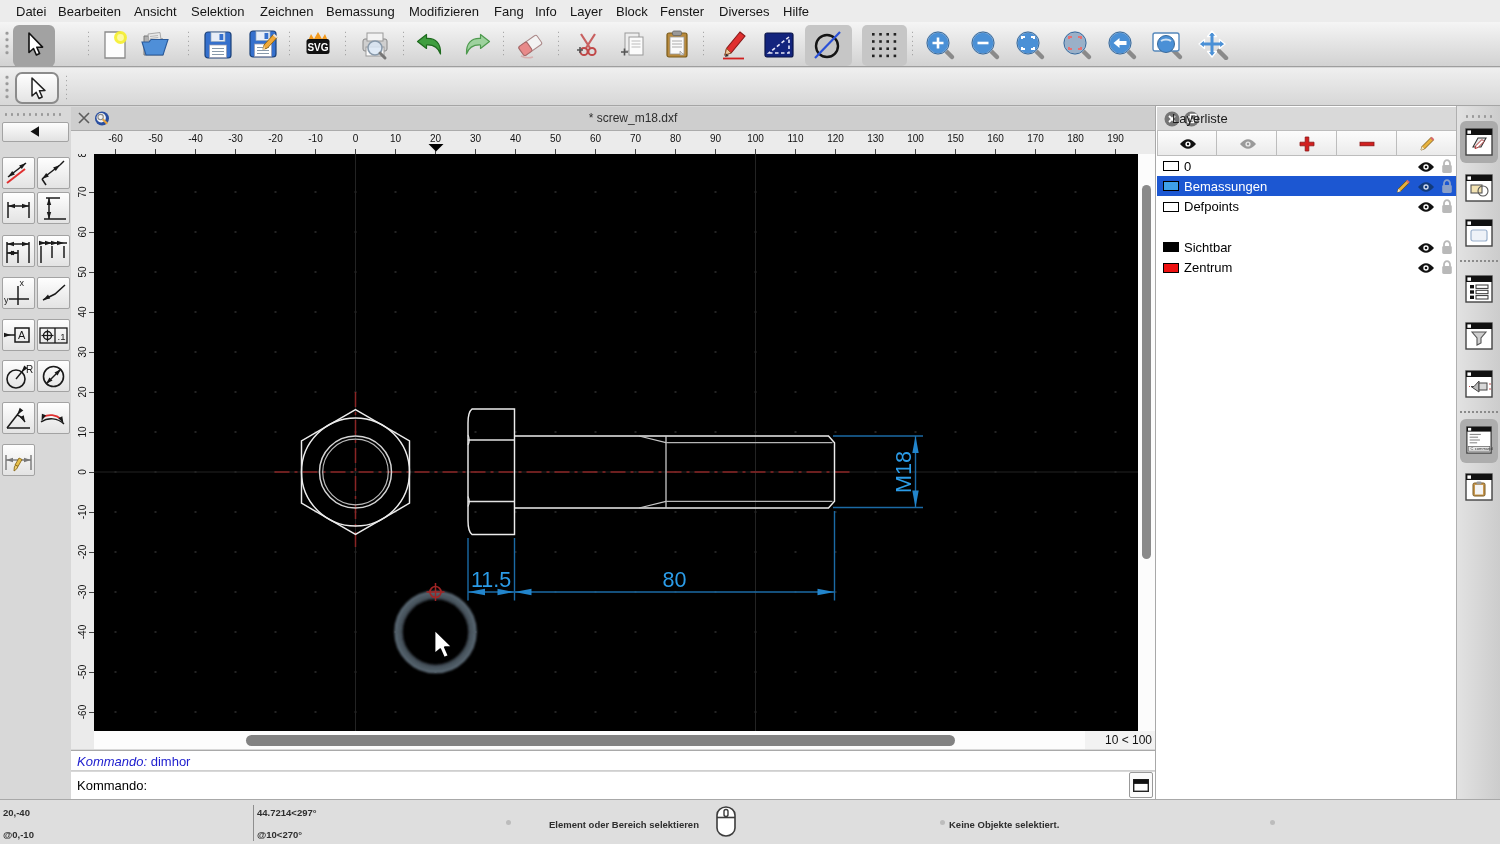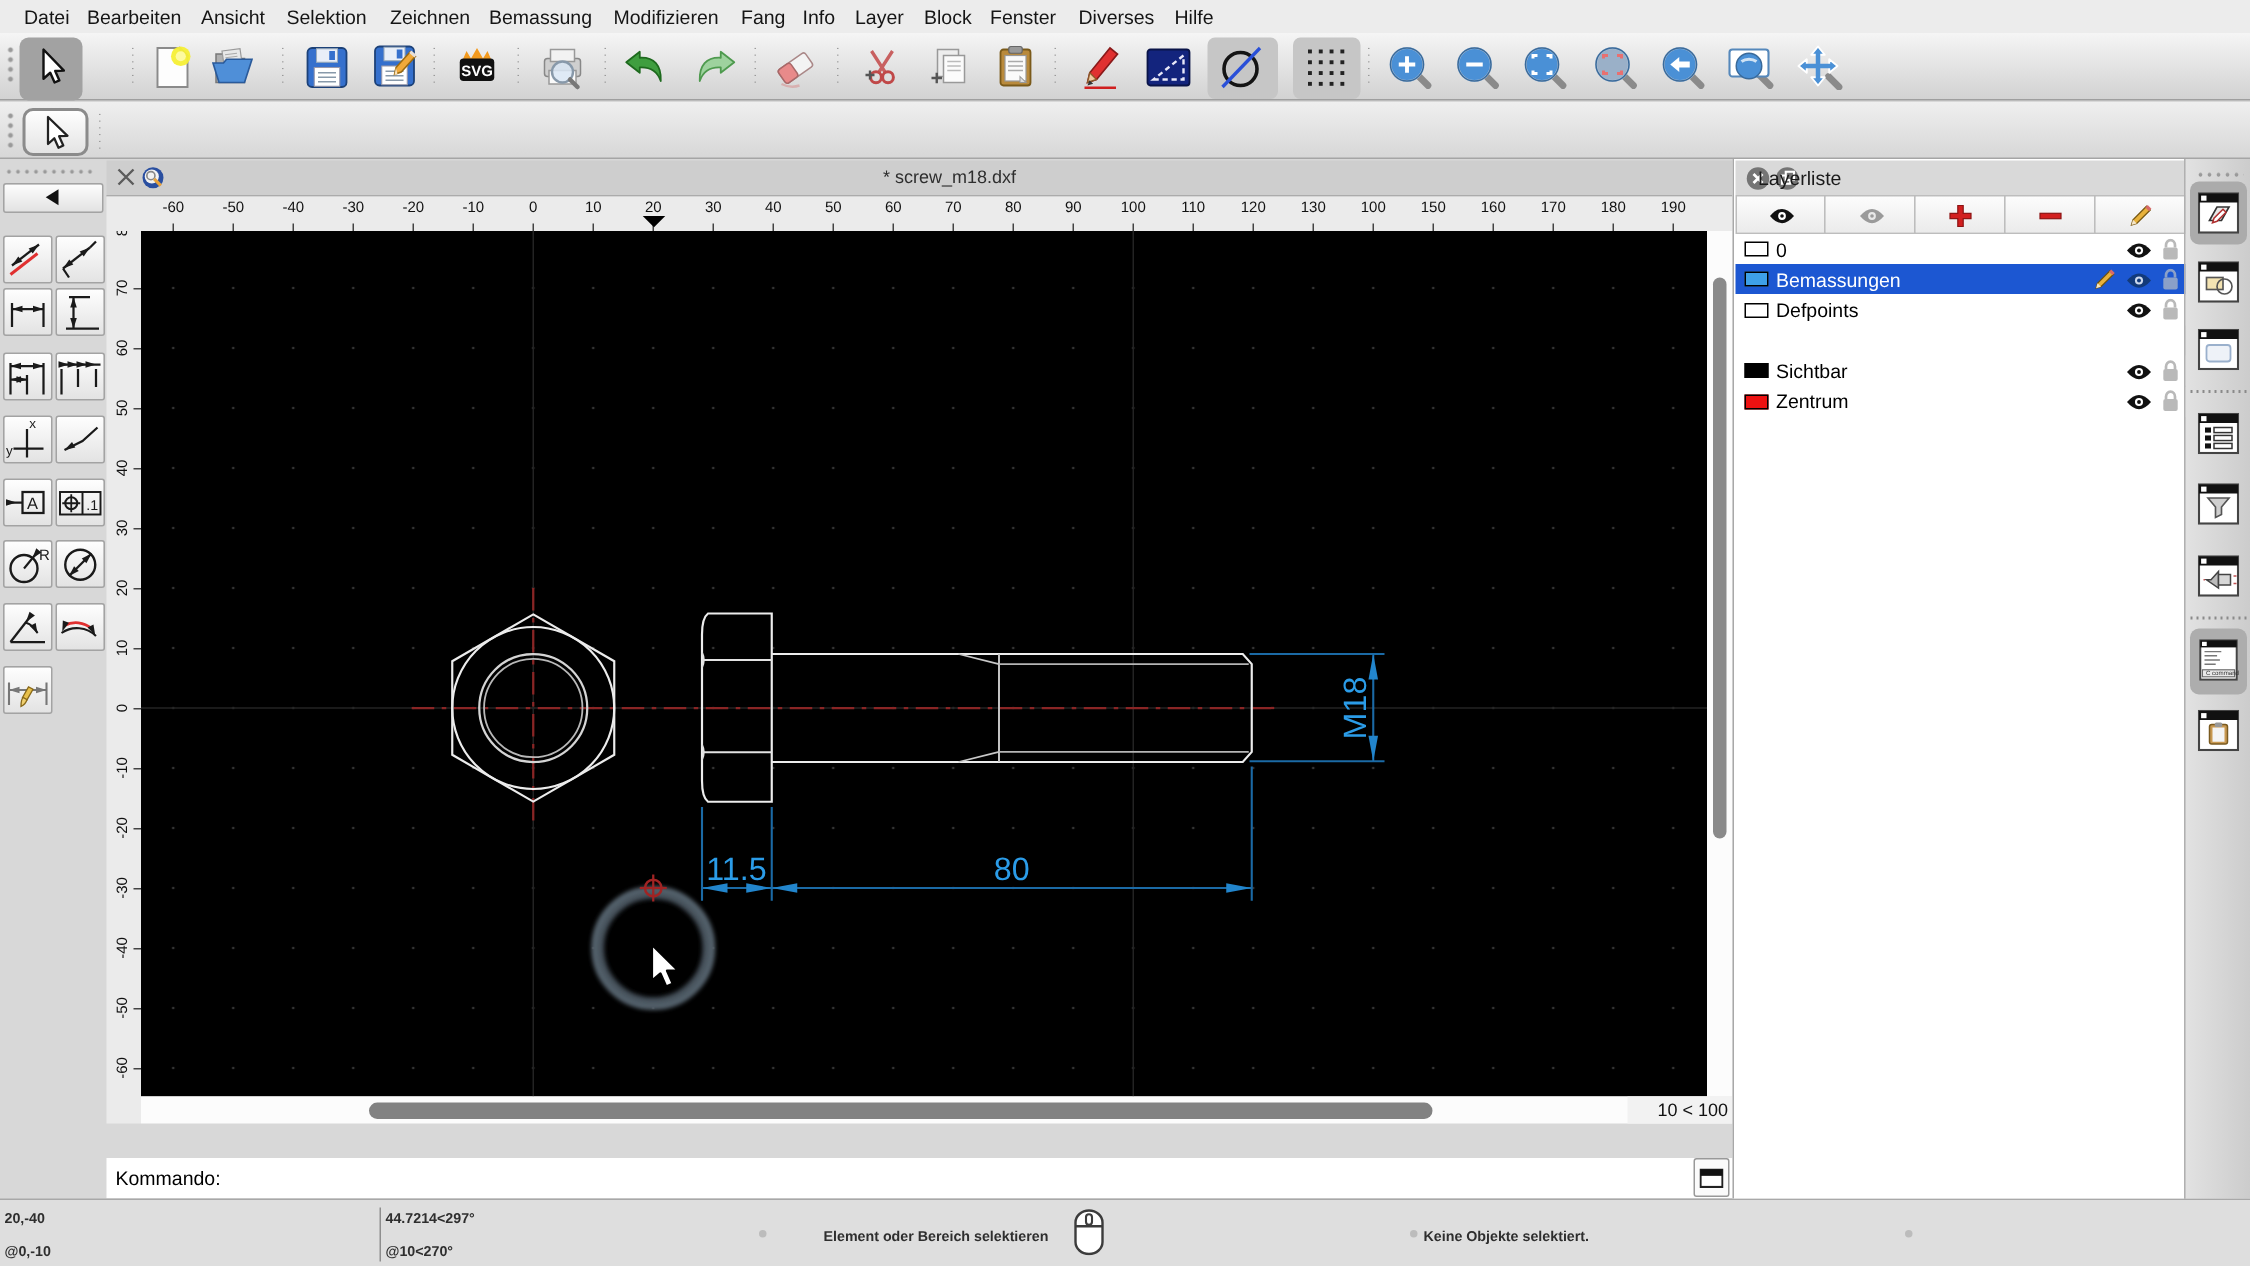--- a/index.html
+++ b/index.html
@@ -566,20 +566,23 @@
     </svg>
 
 <div id="vscroll">
       <div style="position:absolute;left:4px;top:31px;width:9px;height:374px;background:#8a8a8a;border-radius:4.5px;"></div>
     </div>
 <div id="hscroll">
       <div style="position:absolute;left:152px;top:4px;width:709px;height:11px;background:#828282;border-radius:5.5px;"></div>
     </div>
 <div id="scrollinfo">10 &lt; 100</div>
 
+<div id="cmdhist">
+      <span style="position:absolute;left:6px;top:3px;color:#2121cf;"><i>Kommando:</i> dimhor</span>
+    </div>
 <div id="cmdrow">
       <span style="position:absolute;left:6px;top:6px;color:#000;">Kommando:</span>
 <div class="abs" style="left:1058px;top:0px;width:24px;height:26px;background:#fbfbfb;border:1px solid #999;border-radius:2px;">
 <svg width="16" height="13" viewBox="0 0 16 13" style="position:absolute;left:3px;top:6px">
           <rect x="0.7" y="0.7" width="14.6" height="11.6" fill="#fff" stroke="#222" stroke-width="1.4"></rect>
           <rect x="0.7" y="0.7" width="14.6" height="4.2" fill="#111"></rect>
         </svg>
 </div>
     </div>
 

